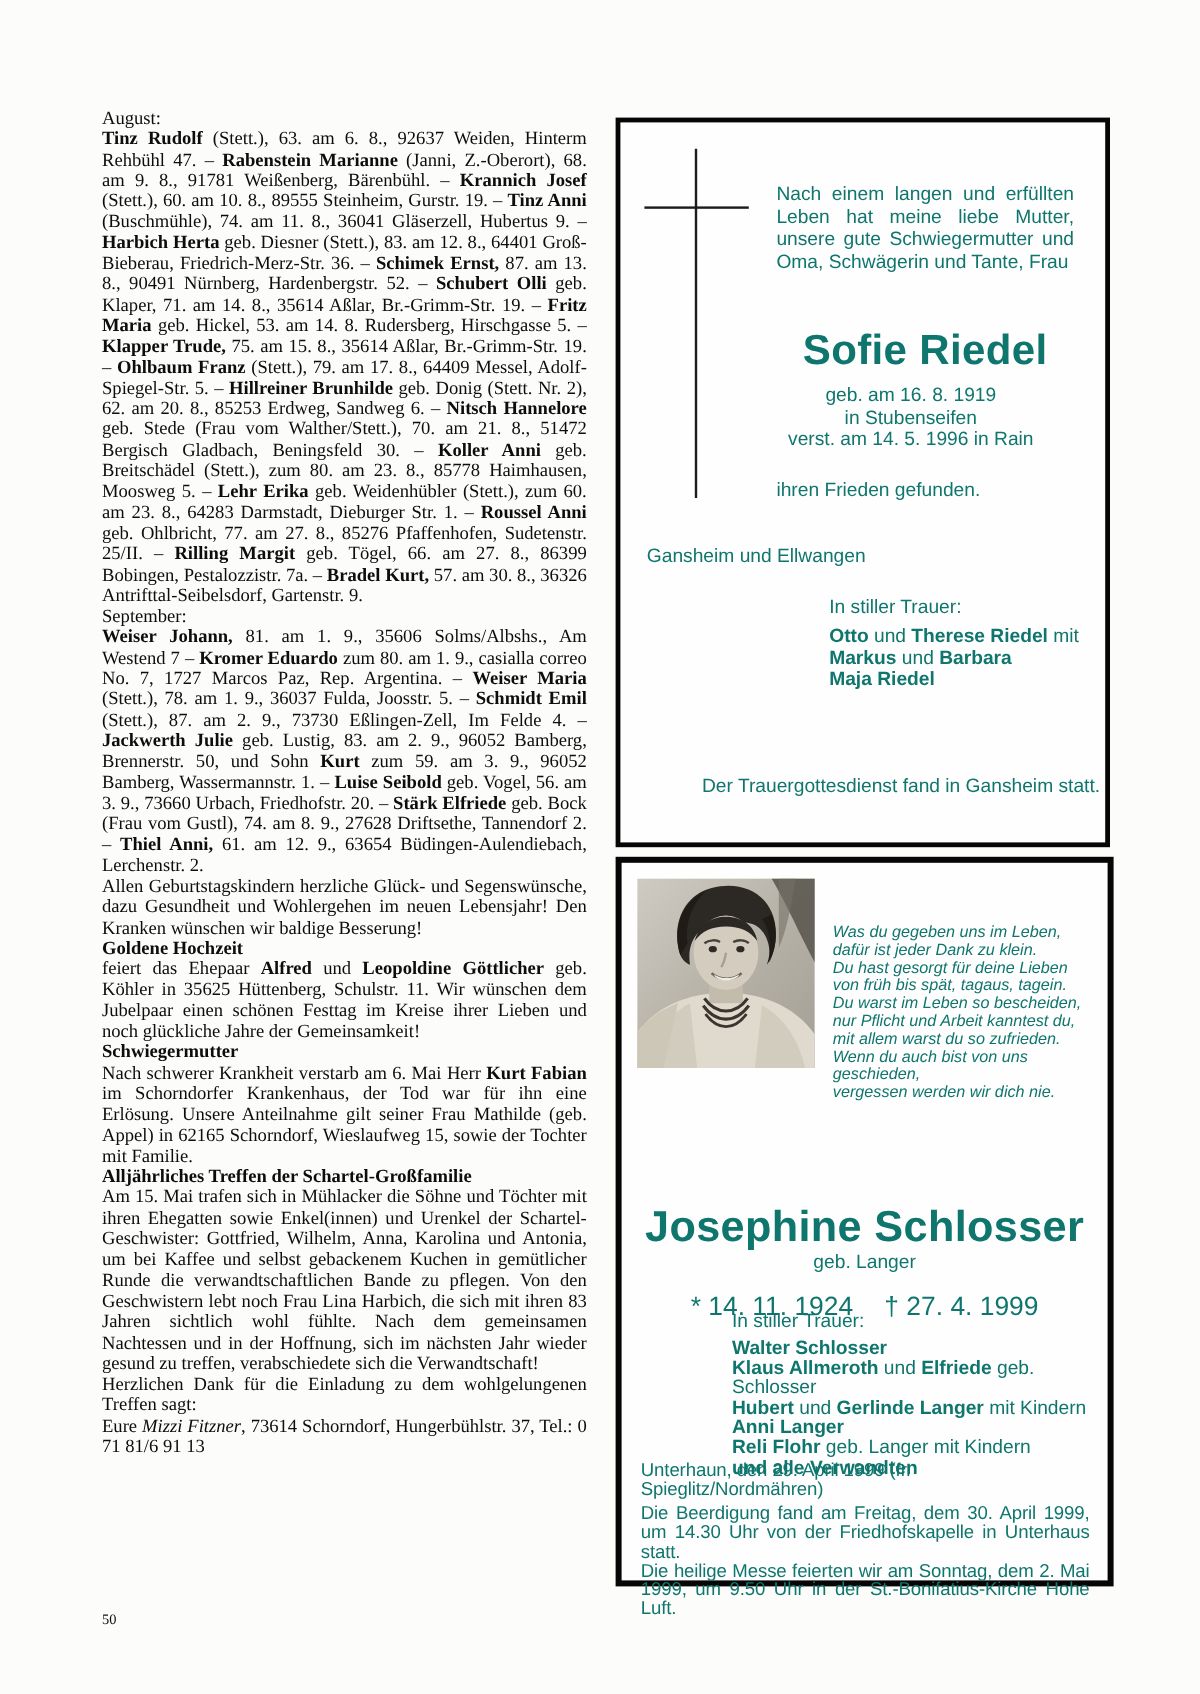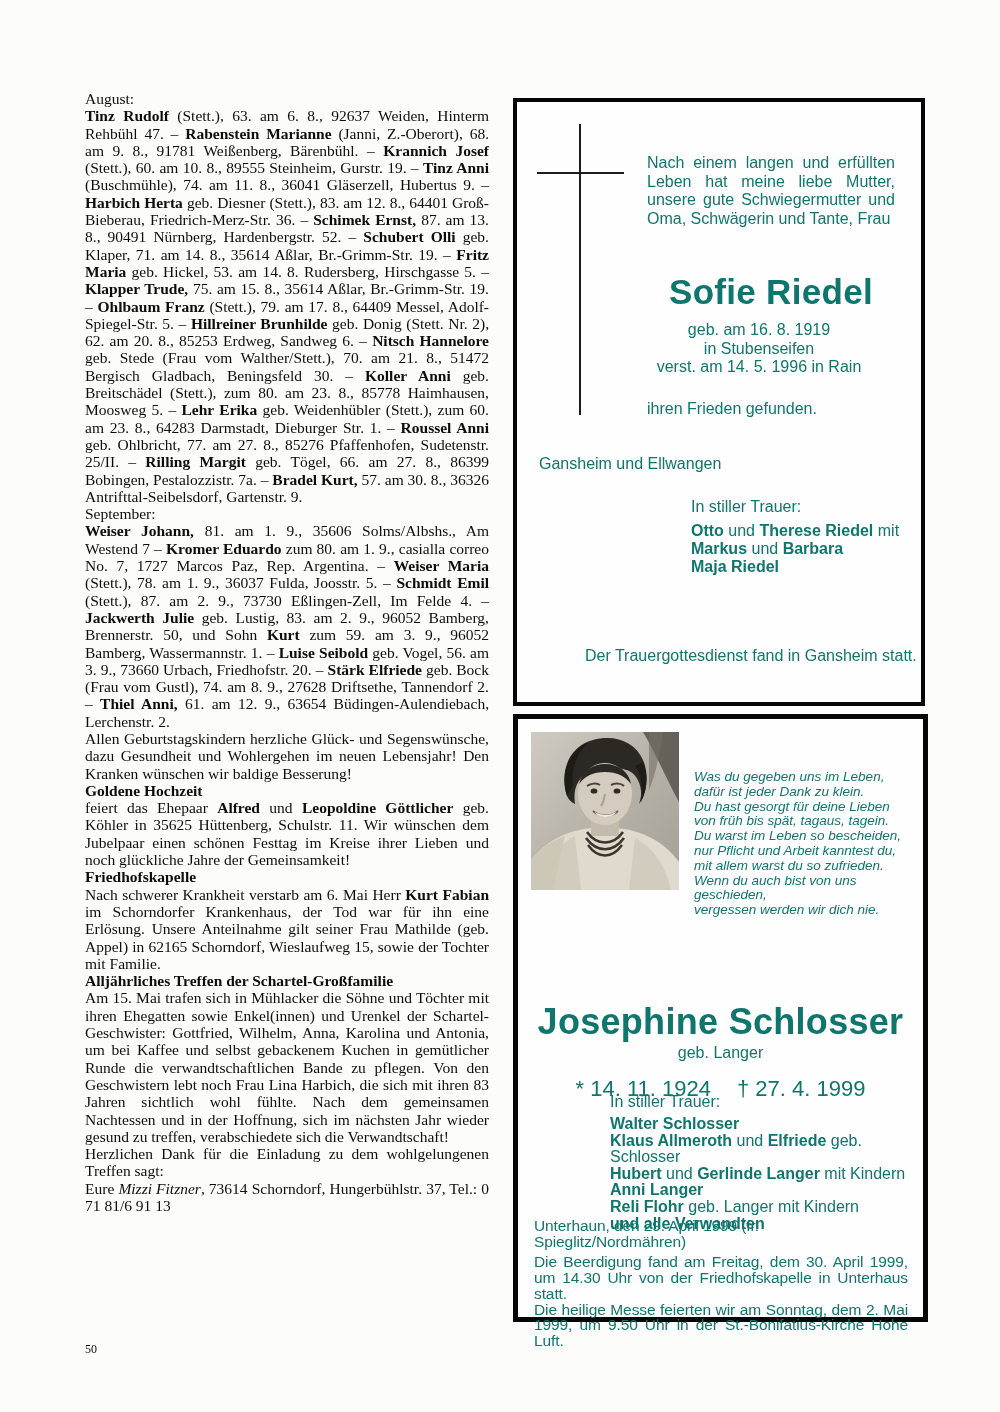--- a/index.html
+++ b/index.html
@@ -66,21 +66,21 @@
   <p class="hd-plain">August:</p>
   <p><b>Tinz Rudolf</b><span> (Stett.), 63. am 6. 8., 92637 Weiden, Hinterm Rehbühl 47. – </span><b>Rabenstein Marianne</b><span> (Janni, Z.-Oberort), 68. am 9. 8., 91781 Weißenberg, Bärenbühl. – </span><b>Krannich Josef</b><span> (Stett.), 60. am 10. 8., 89555 Steinheim, Gurstr. 19. – </span><b>Tinz Anni</b><span> (Buschmühle), 74. am 11. 8., 36041 Gläserzell, Hubertus 9. – </span><b>Harbich Herta</b><span> geb. Diesner (Stett.), 83. am 12. 8., 64401 Groß-Bieberau, Friedrich-Merz-Str. 36. – </span><b>Schimek Ernst,</b><span> 87. am 13. 8., 90491 Nürnberg, Hardenbergstr. 52. – </span><b>Schubert Olli</b><span> geb. Klaper, 71. am 14. 8., 35614 Aßlar, Br.-Grimm-Str. 19. – </span><b>Fritz Maria</b><span> geb. Hickel, 53. am 14. 8. Rudersberg, Hirschgasse 5. – </span><b>Klapper Trude,</b><span> 75. am 15. 8., 35614 Aßlar, Br.-Grimm-Str. 19. – </span><b>Ohlbaum Franz</b><span> (Stett.), 79. am 17. 8., 64409 Messel, Adolf-Spiegel-Str. 5. – </span><b>Hillreiner Brunhilde</b><span> geb. Donig (Stett. Nr. 2), 62. am 20. 8., 85253 Erdweg, Sandweg 6. – </span><b>Nitsch Hannelore</b><span> geb. Stede (Frau vom Walther/Stett.), 70. am 21. 8., 51472 Bergisch Gladbach, Beningsfeld 30. – </span><b>Koller Anni</b><span> geb. Breitschädel (Stett.), zum 80. am 23. 8., 85778 Haimhausen, Moosweg 5. – </span><b>Lehr Erika</b><span> geb. Weidenhübler (Stett.), zum 60. am 23. 8., 64283 Darmstadt, Dieburger Str. 1. – </span><b>Roussel Anni</b><span> geb. Ohlbricht, 77. am 27. 8., 85276 Pfaffenhofen, Sudetenstr. 25/II. – </span><b>Rilling Margit</b><span> geb. Tögel, 66. am 27. 8., 86399 Bobingen, Pestalozzistr. 7a. – </span><b>Bradel Kurt,</b><span> 57. am 30. 8., 36326 Antrifttal-Seibelsdorf, Gartenstr. 9.</span></p>
 
   <p class="sec-gap">September:</p>
   <p><b>Weiser Johann,</b><span> 81. am 1. 9., 35606 Solms/Albshs., Am Westend 7 – </span><b>Kromer Eduardo</b><span> zum 80. am 1. 9., casialla correo No. 7, 1727 Marcos Paz, Rep. Argentina. – </span><b>Weiser Maria</b><span> (Stett.), 78. am 1. 9., 36037 Fulda, Joosstr. 5. – </span><b>Schmidt Emil</b><span> (Stett.), 87. am 2. 9., 73730 Eßlingen-Zell, Im Felde 4. – </span><b>Jackwerth Julie</b><span> geb. Lustig, 83. am 2. 9., 96052 Bamberg, Brennerstr. 50, und Sohn </span><b>Kurt</b><span> zum 59. am 3. 9., 96052 Bamberg, Wassermannstr. 1. – </span><b>Luise Seibold</b><span> geb. Vogel, 56. am 3. 9., 73660 Urbach, Friedhofstr. 20. – </span><b>Stärk Elfriede</b><span> geb. Bock (Frau vom Gustl), 74. am 8. 9., 27628 Driftsethe, Tannendorf 2. – </span><b>Thiel Anni,</b><span> 61. am 12. 9., 63654 Büdingen-Aulendiebach, Lerchenstr. 2.</span></p>
   <p>Allen Geburtstagskindern herzliche Glück- und Segenswünsche, dazu Gesundheit und Wohlergehen im neuen Lebensjahr! Den Kranken wünschen wir baldige Besserung!</p>
 
   <p class="sec-gap-lg hd">Goldene Hochzeit</p>
   <p><span>feiert das Ehepaar </span><b>Alfred</b><span> und </span><b>Leopoldine Göttlicher</b><span> geb. Köhler in 35625 Hüttenberg, Schulstr. 11. Wir wünschen dem Jubelpaar einen schönen Festtag im Kreise ihrer Lieben und noch glückliche Jahre der Gemeinsamkeit!</span></p>
 
-  <p class="sec-gap hd">Friedhofskapelle</p>
+  <p class="sec-gap hd">Schwiegermutter</p>
   <p><span>Nach schwerer Krankheit verstarb am 6. Mai Herr </span><b>Kurt Fabian</b><span> im Schorndorfer Krankenhaus, der Tod war für ihn eine Erlösung. Unsere Anteilnahme gilt seiner Frau Mathilde (geb. Appel) in 62165 Schorndorf, Wieslaufweg 15, sowie der Tochter mit Familie.</span></p>
 
   <p class="sec-gap hd">Alljährliches Treffen der Schartel-Großfamilie</p>
   <p>Am 15. Mai trafen sich in Mühlacker die Söhne und Töchter mit ihren Ehegatten sowie Enkel(innen) und Urenkel der Schartel-Geschwister: Gottfried, Wilhelm, Anna, Karolina und Antonia, um bei Kaffee und selbst gebackenem Kuchen in gemütlicher Runde die verwandtschaftlichen Bande zu pflegen. Von den Geschwistern lebt noch Frau Lina Harbich, die sich mit ihren 83 Jahren sichtlich wohl fühlte. Nach dem gemeinsamen Nachtessen und in der Hoffnung, sich im nächsten Jahr wieder gesund zu treffen, verabschiedete sich die Verwandtschaft!</p>
   <p>Herzlichen Dank für die Einladung zu dem wohlgelungenen Treffen sagt:</p>
   <p><span>Eure </span><i>Mizzi Fitzner</i><span>, 73614 Schorndorf, Hungerbühlstr. 37, Tel.: 0 71 81/6 91 13</span></p>
 </div>
 
 <div class="page-num">50</div>
 

